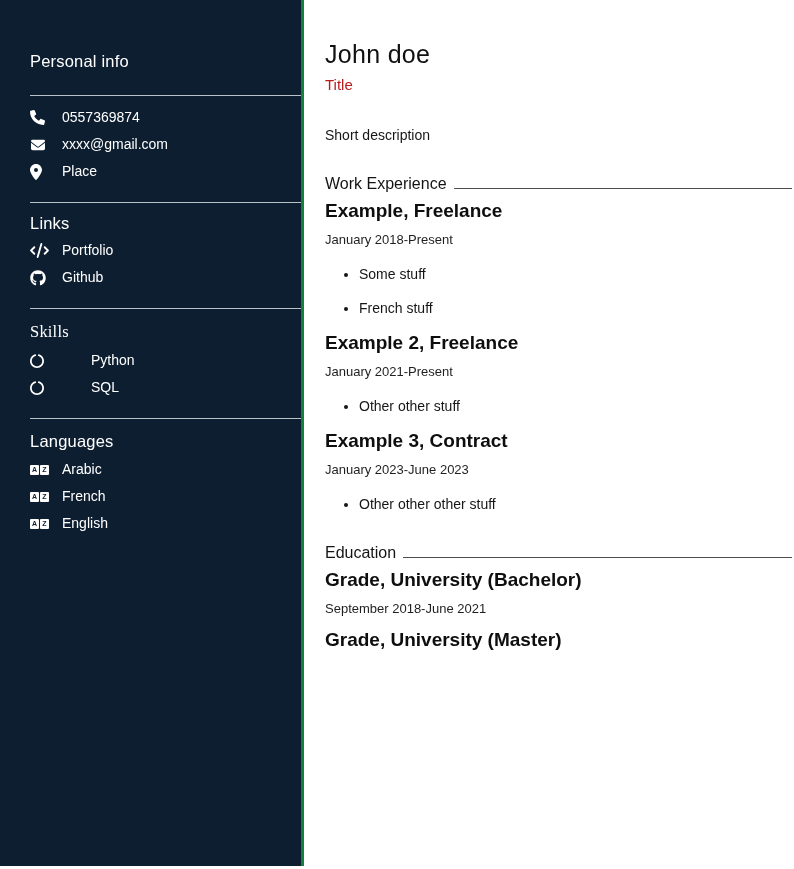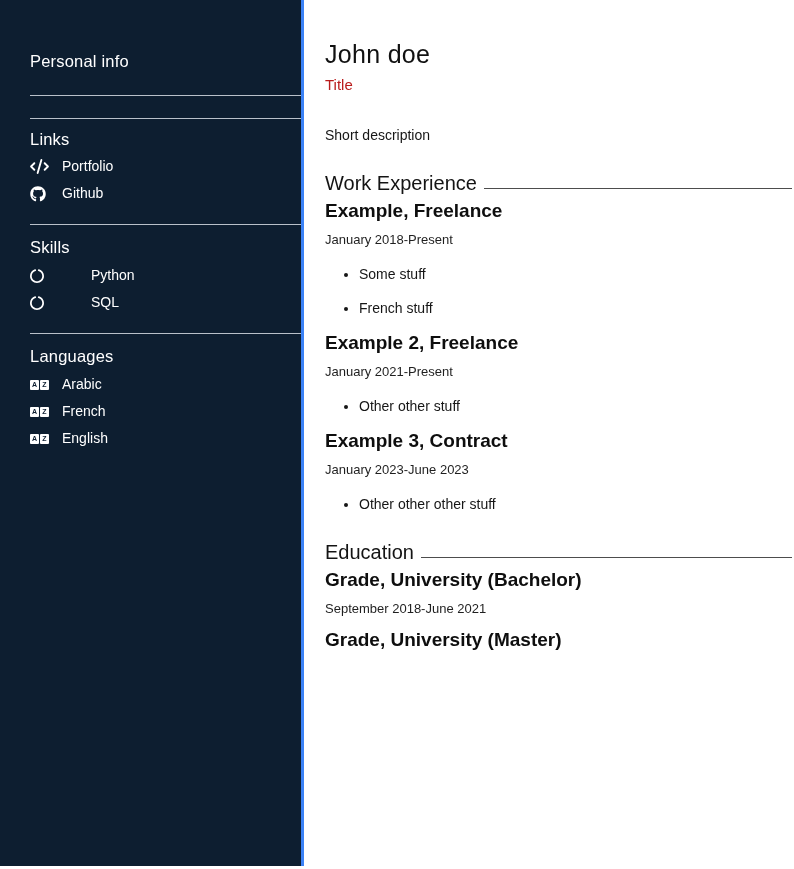--- a/index.html
+++ b/index.html
@@ -10,21 +10,21 @@
     font-family: "Liberation Sans", sans-serif;
     color: #111111;
     overflow: hidden;
   }
   .page { display: flex; width: 794px; height: 869px; }
 
   
   .sidebar {
     width: 304px; height: 866px;
     background: #0d1e30;
-    border-right: 3px solid #3b82f6;
+    border-right: 3px solid #15803d;
     color: #ffffff;
     padding: 52px 0 0 30px;
     flex-shrink: 0;
   }
   .side-heading {
     font-size: 16.5px; font-weight: 400; margin: 0;
     letter-spacing: 0.2px;
   }
   .side-divider {
     border: none; border-top: 1px solid rgba(235,240,245,0.78);
@@ -39,21 +39,21 @@
   .side-row .ic {
     width: 22px; min-width: 22px; display: flex; align-items: center;
   }
   .side-row .ic svg { fill: #ffffff; }
   .side-row .txt { margin-left: 10px; }
   .contact-list { margin-top: 13px; }
   .contact-list .side-row { margin-bottom: 10px; }
   .h-links { margin-top: 11px; }
   .links-list { margin-top: 9px; }
   .links-list .side-row { margin-bottom: 10px; }
-  .h-skills { margin-top: 13px; }
+  .h-skills { margin-top: 13px; font-family: Liberation Serif, serif; }
   .skills-list { margin-top: 10px; }
   .skills-list .side-row { margin-bottom: 10px; gap: 29px; }
   .h-langs { margin-top: 13px; }
   .langs-list { margin-top: 10px; }
   .langs-list .side-row { margin-bottom: 10px; }
 
   
   .lang-icon { display: flex; gap: 1px; }
   .lang-icon .box {
     width: 9px; height: 10px; background: #ffffff; color: #0d1e30;
@@ -67,21 +67,21 @@
   }
   .name {
     font-size: 25px; font-weight: 400; margin: 0; line-height: 1;
     color: #111111; letter-spacing: 0.3px;
   }
   .job-title { font-size: 15px; margin-top: 9px; color: #b91c1c; }
   .summary   { font-size: 14px; margin-top: 34px; color: #161616; }
 
   .section-header {
     display: flex; align-items: center; margin-top: 31px;
-    font-size: 20px; color: #141414; line-height: 19px;
+    font-size: 16px; color: #141414; line-height: 19px;
   }
   .section-line {
     flex: 1; height: 0; border-bottom: 1.5px solid #4d4d4d;
     margin-left: 7px; transform: translateY(5px);
   }
 
   .entry-title {
     font-size: 19px; font-weight: 700; margin: 18px 0 0 0;
     color: #0e0e0e; line-height: 17px;
   }
@@ -102,20 +102,46 @@
 </head>
 <body>
 
 <div class="page">
 
   <aside class="sidebar">
 
     <h2 class="side-heading">Personal info</h2>
     <hr class="side-divider div-personal">
 
+    <div class="contact-list">
+      <div class="side-row">
+        <span class="ic">
+          <svg width="15" height="15" viewBox="0 0 512 512">
+              <path d="M511.2 387l-23.25 100.8c-3.266 14.25-15.79 24.22-30.46 24.22C205.2 512 0 306.8 0 54.5c0-14.66 9.969-27.2 24.22-30.45l100.8-23.25c14.69-3.484 29.73 4.64 35.94 18.36l46.52 108.5c5.438 12.78 1.77 27.67-8.98 36.45L144.5 208.1c33.98 69.22 90.26 125.5 159.5 159.5l44.08-53.8c8.688-10.78 23.69-14.51 36.47-8.975l108.5 46.51C506.5 357.2 514.6 372.4 511.2 387z"></path>
+            </svg>
+        </span>
+        <span class="txt">0557369874</span>
+      </div>
+      <div class="side-row">
+        <span class="ic">
+          <svg width="16" height="14" viewBox="0 0 512 512">
+              <path d="M464 64C490.5 64 512 85.49 512 112C512 127.1 504.9 141.3 492.8 150.4L275.2 313.6C263.8 322.1 248.2 322.1 236.8 313.6L19.2 150.4C7.113 141.3 0 127.1 0 112C0 85.49 21.49 64 48 64H464zM217.6 339.2C240.4 356.3 271.6 356.3 294.4 339.2L512 176V384C512 419.3 483.3 448 448 448H64C28.65 448 0 419.3 0 384V176L217.6 339.2z"></path>
+            </svg>
+        </span>
+        <span class="txt">xxxx@gmail.com</span>
+      </div>
+      <div class="side-row">
+        <span class="ic">
+          <svg width="12" height="16" viewBox="0 0 384 512">
+              <path d="M215.7 499.2C267 435 384 279.4 384 192C384 85.96 298 0 192 0S0 85.96 0 192c0 87.4 117 243 168.3 307.2c12.3 15.3 35.1 15.3 47.4 0zM192 128a64 64 0 1 1 0 128 64 64 0 1 1 0-128z"></path>
+            </svg>
+        </span>
+        <span class="txt">Place</span>
+      </div>
+    </div>
 
     <hr class="side-divider div-sect">
     <h2 class="side-heading h-links">Links</h2>
     <div class="links-list">
       <div class="side-row">
         <span class="ic">
           <svg width="19" height="15" viewBox="0 0 640 512">
               <path d="M392.8 1.2c-17-4.9-34.7 5-39.6 22l-128 448c-4.9 17 5 34.7 22 39.6s34.7-5 39.6-22l128-448c4.9-17-5-34.7-22-39.6zm80.6 120.1c-12.5 12.5-12.5 32.8 0 45.3L562.7 256l-89.4 89.4c-12.5 12.5-12.5 32.8 0 45.3s32.8 12.5 45.3 0l112-112c12.5-12.5 12.5-32.8 0-45.3l-112-112c-12.5-12.5-32.8-12.5-45.3 0zm-306.7 0c-12.5-12.5-32.8-12.5-45.3 0l-112 112c-12.5 12.5-12.5 32.8 0 45.3l112 112c12.5 12.5 32.8 12.5 45.3 0s12.5-32.8 0-45.3L77.3 256l89.4-89.4c12.5-12.5 12.5-32.8 0-45.3z"></path>
             </svg>
         </span>

